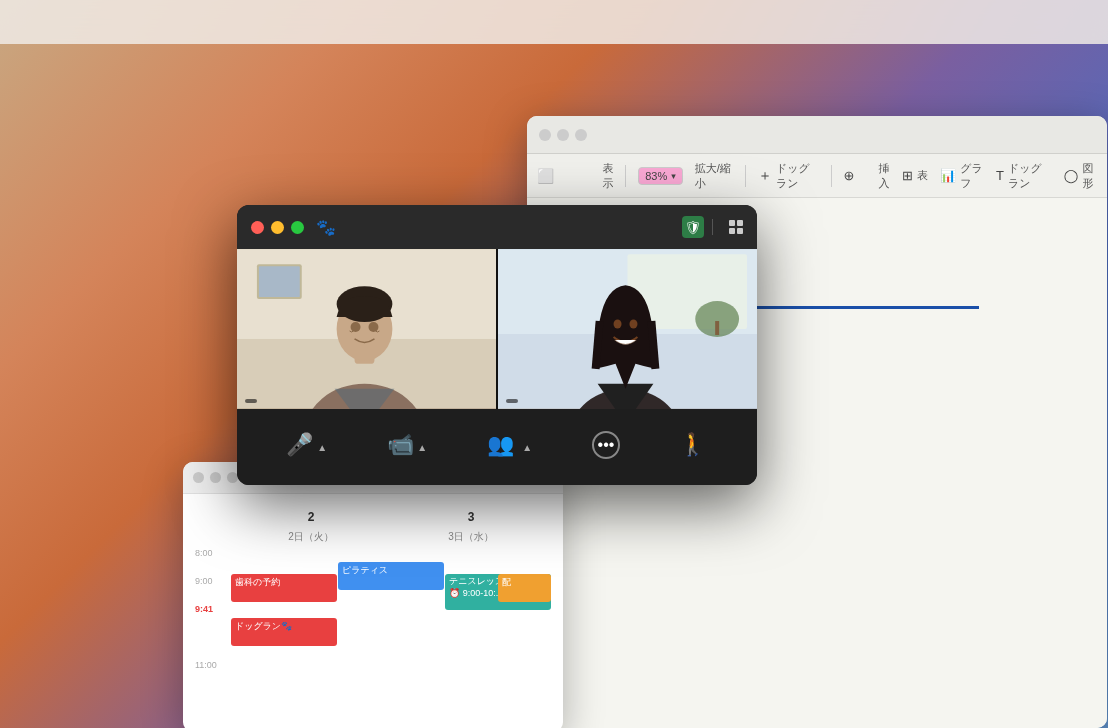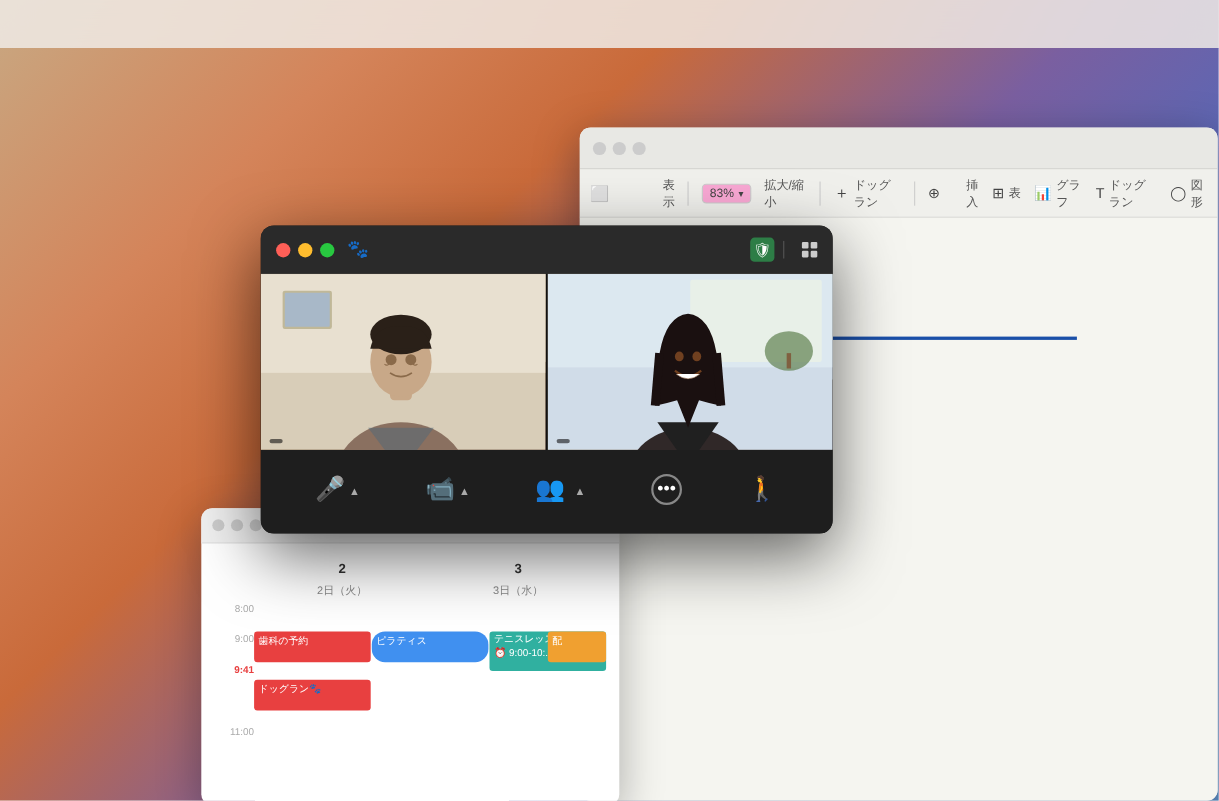--- a/index.html
+++ b/index.html
@@ -357,21 +357,20 @@
     .cal-times {
       width: 36px;
       display: flex;
       flex-direction: column;
     }
     .cal-time-slot {
       height: 28px;
       font-size: 9px;
       color: #aaa;
       padding-top: 2px;
-      text-align: right;
     }
     .cal-columns {
       flex: 1;
       display: flex;
       gap: 1px;
     }
     .cal-col {
       flex: 1;
       position: relative;
     }
@@ -689,21 +688,21 @@
       <div class="cal-time-slot">11:00</div>
     </div>
     <div class="cal-columns">
 
       <div class="cal-col" style="position:relative; min-height:140px;">
         <div class="cal-event cal-event-red" style="top:28px; height:28px;">歯科の予約</div>
         <div class="cal-event cal-event-red" style="top:72px; height:28px; background:#e84040;">ドッグラン🐾</div>
       </div>
 
       <div class="cal-col" style="position:relative; min-height:140px;">
-        <div class="cal-event cal-event-blue" style="top:28px; height:28px;border-radius:12px;">ピラティス</div>
+        <div class="cal-event cal-event-blue" style="top:16px; height:28px;">ピラティス</div>
       </div>
 
       <div class="cal-col" style="position:relative; min-height:140px;">
         <div class="cal-event cal-event-teal" style="top:28px; height:36px; font-size:9px; line-height:1.3;">テニスレッスン<br>⏰ 9:00-10:...</div>
         <div class="cal-event" style="top:28px; height:28px; background:#f0a030; font-size:9px; width:50%; left:50%;">配</div>
       </div>
     </div>
   </div>
 </div>
 

